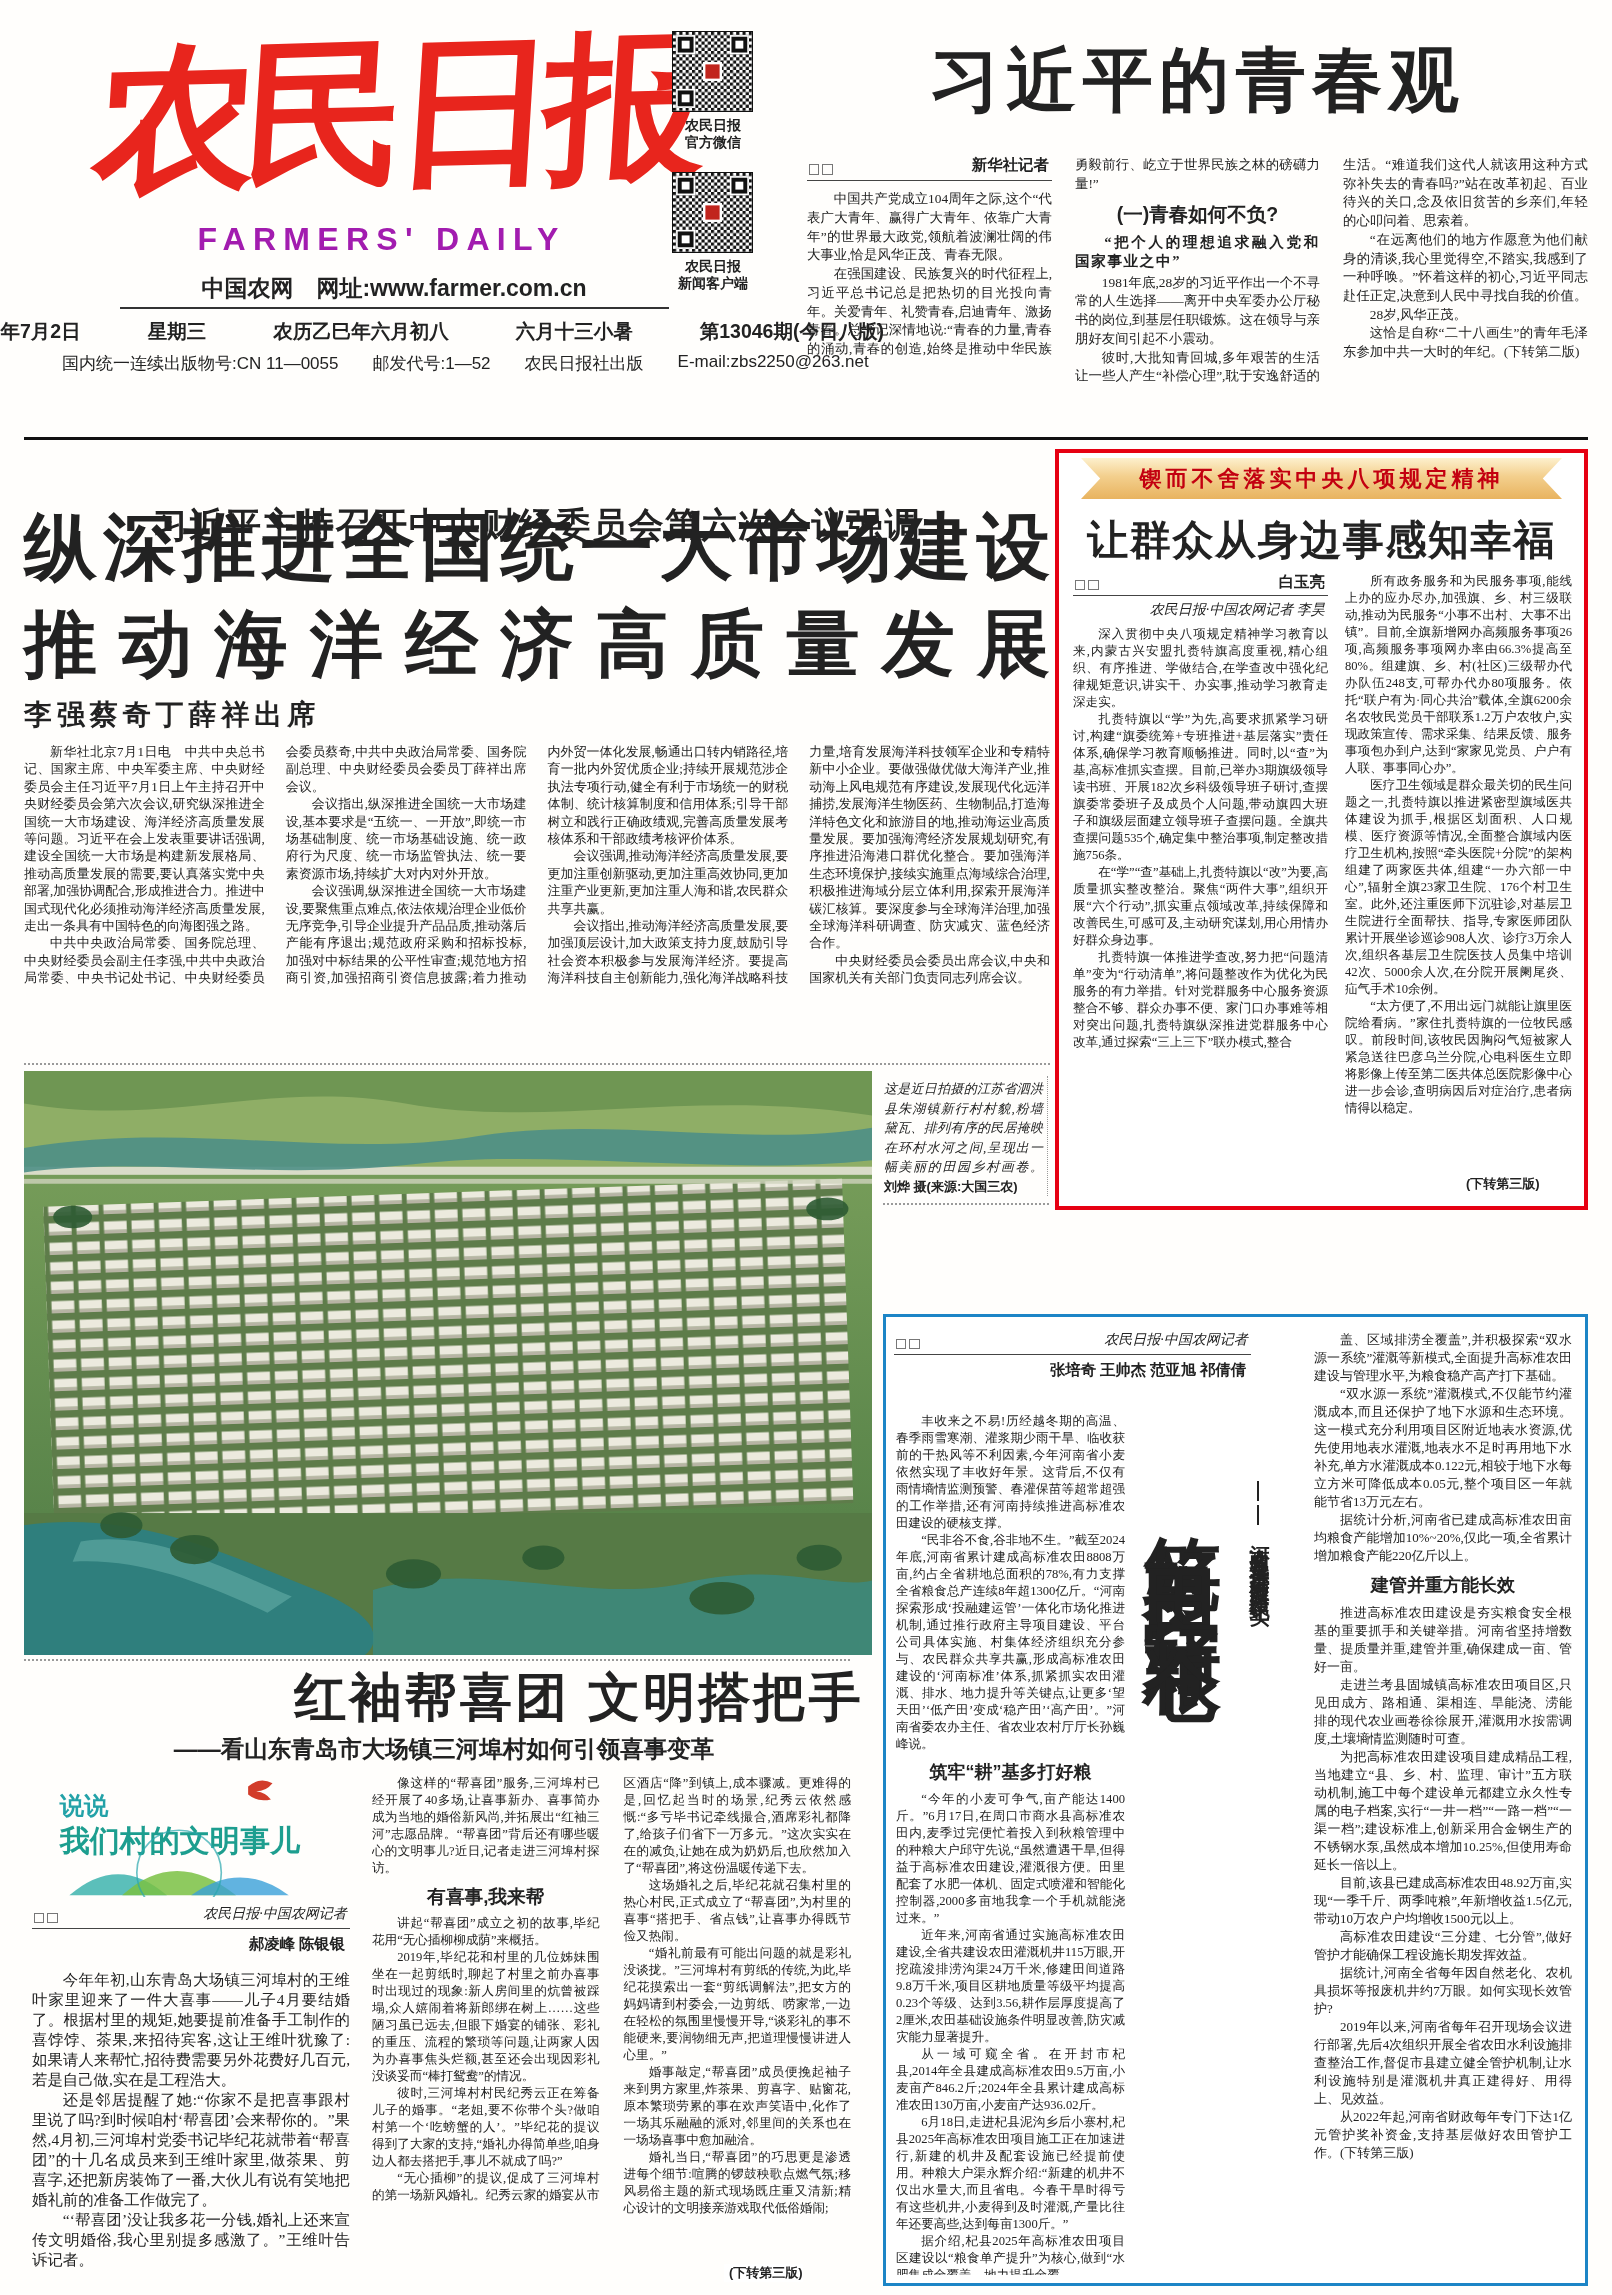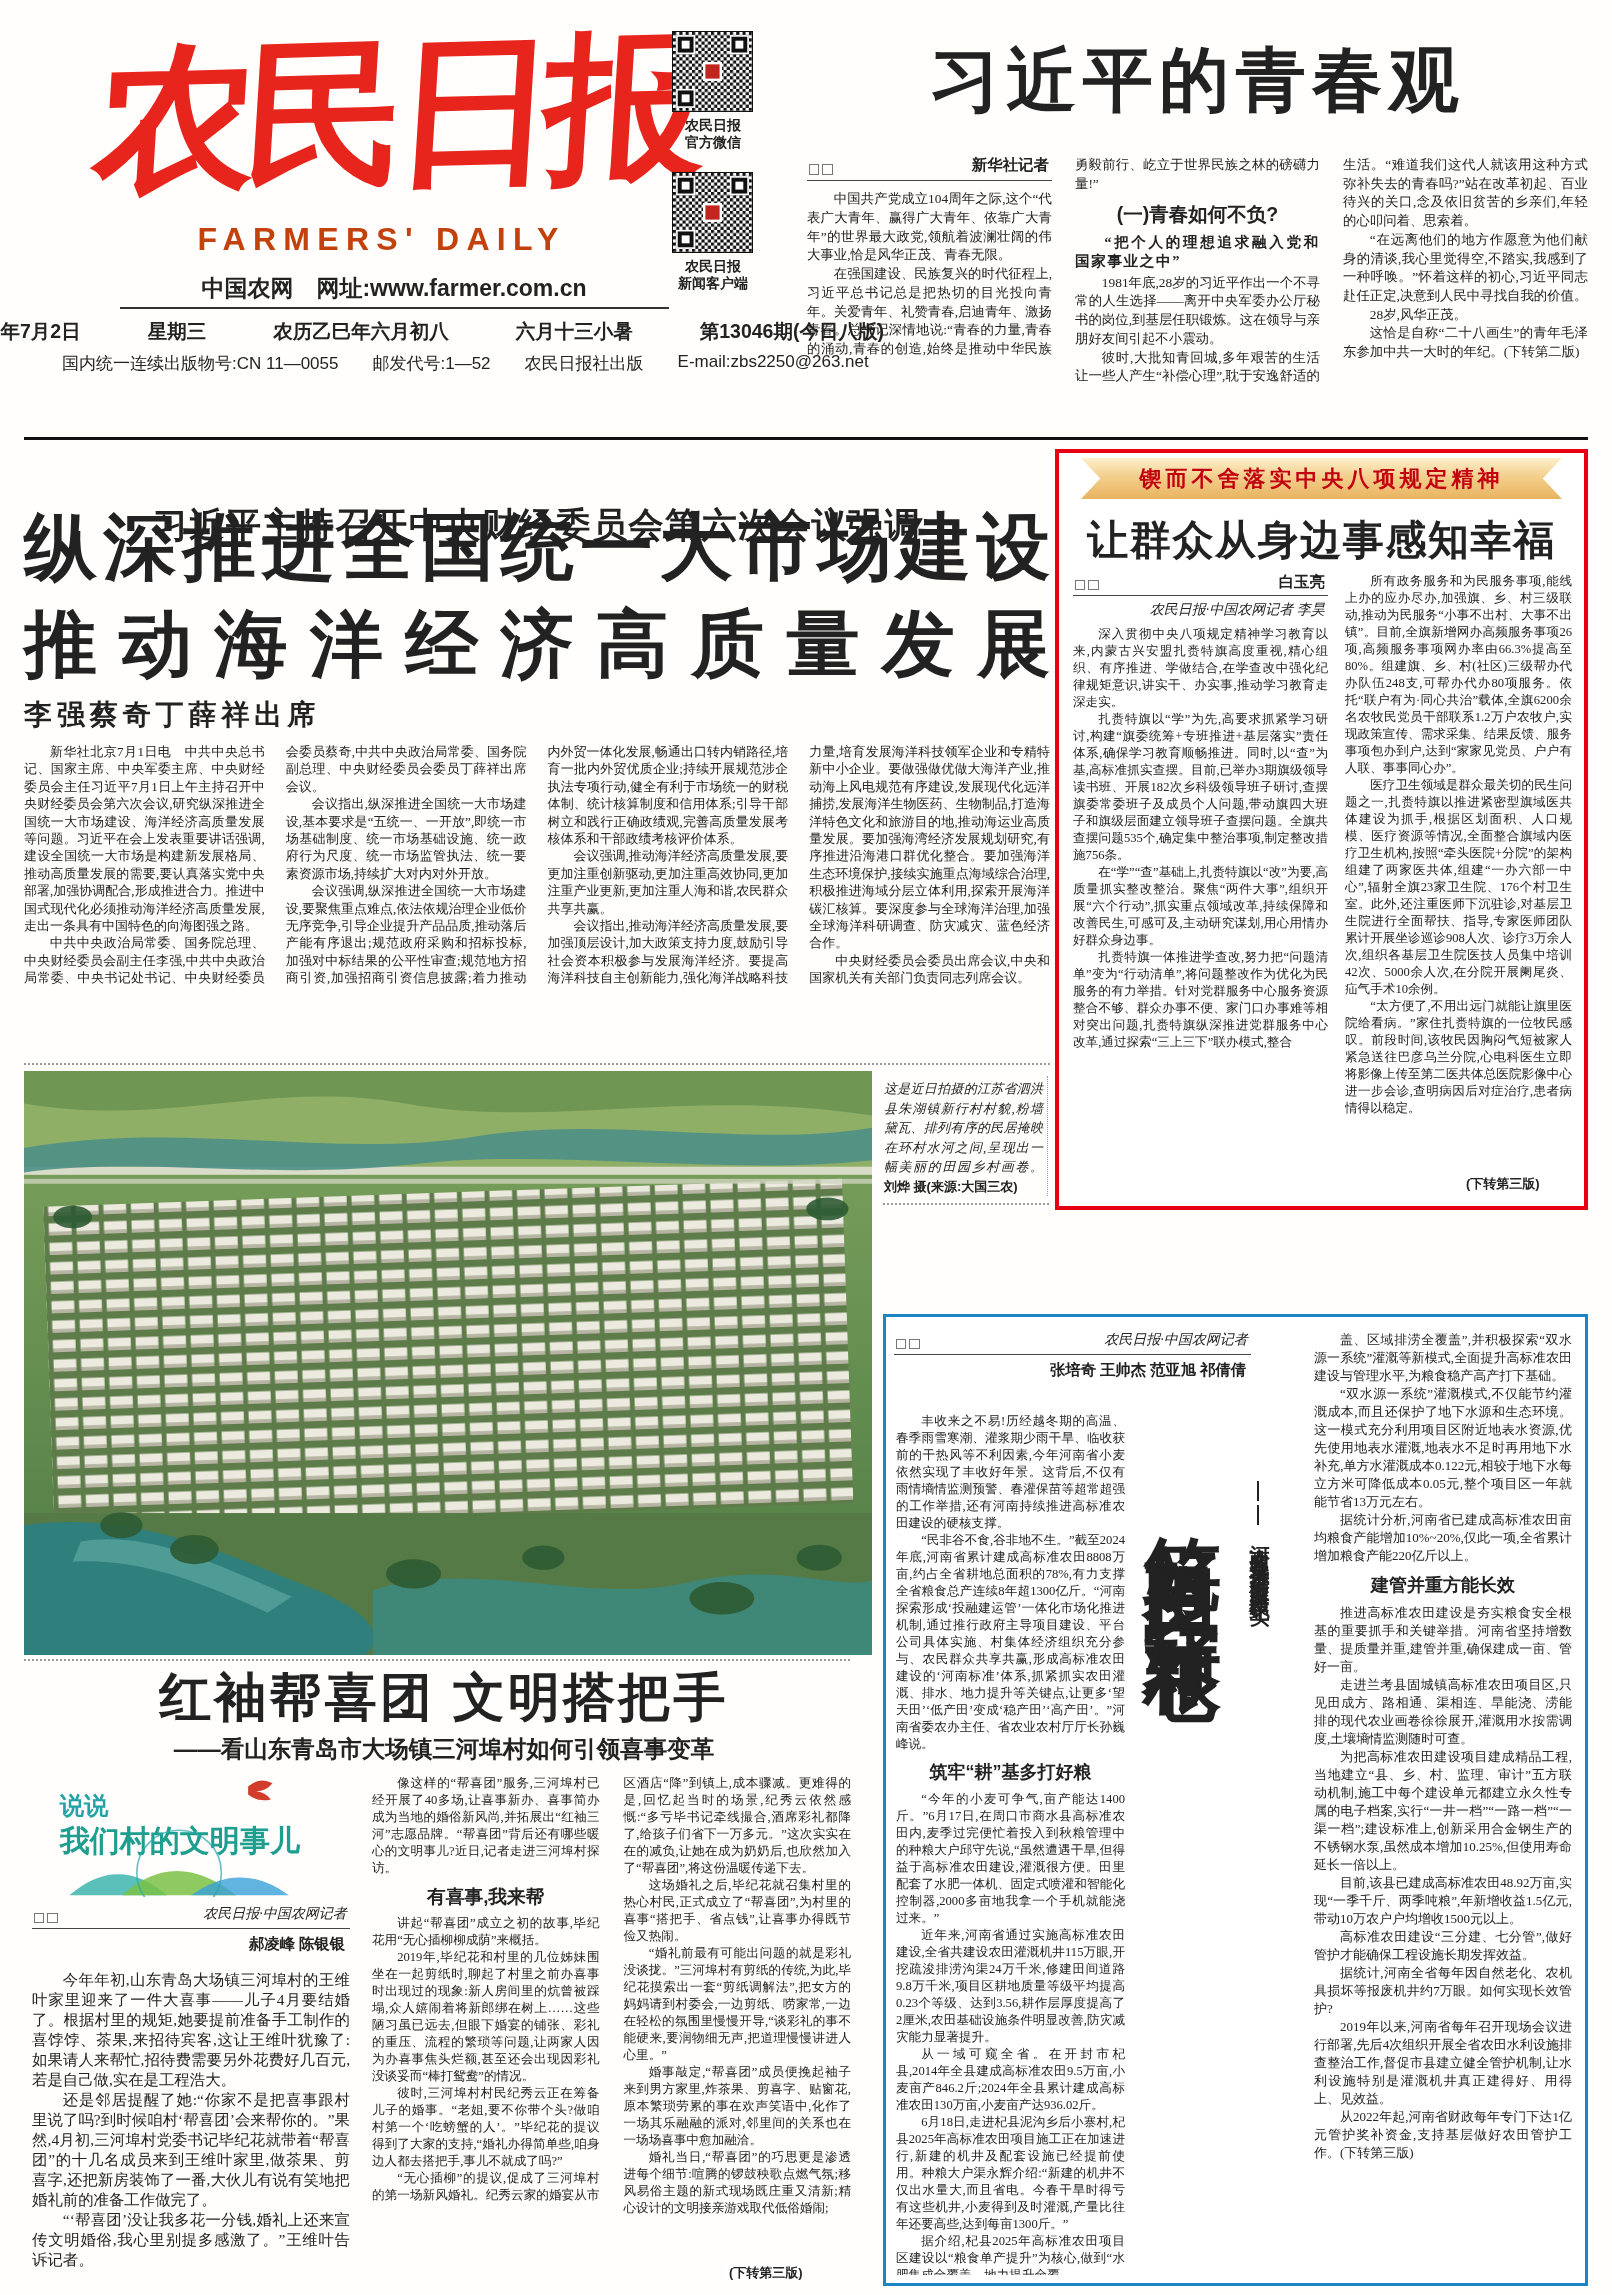--- a/index.html
+++ b/index.html
@@ -5,21 +5,21 @@
   * { margin:0; padding:0; box-sizing:border-box; }
   html,body { background:#e9e9e6; }
   .page { position:relative; width:1612px; height:2295px; background:#fffefc;
           font-family:"Liberation Serif", serif; color:#222; margin:0 auto; overflow:hidden; }
   .abs { position:absolute; }
 
   
   .logo { left:96px; top:14.6px; width:560px; font-size:161px; line-height:1.25;
           font-weight:bold; color:#e8251d; font-family:"Liberation Serif",serif;
           letter-spacing:-11.4px; transform:skewX(-5deg) rotate(-1.5deg); white-space:nowrap; }
-  .logo-en { left:195px; top:221px; width:373px; text-align:center; color:#c2410c;
+  .logo-en { left:195px; top:221px; width:373px; text-align:center; color:#a21caf;
              font-family:"Liberation Sans",sans-serif; font-weight:bold;
              font-size:32px; letter-spacing:7.3px; white-space:nowrap; }
   .site-line { left:114px; top:273px; width:560px; text-align:center; font-weight:bold;
                font-size:23px; font-family:"Liberation Sans",sans-serif; }
   .site-rule { left:120px; top:307px; width:549px; height:1.6px; background:#333; }
   .date-line { left:32px; top:318px; width:738px; display:flex; justify-content:center;
                gap:28px; font-weight:bold; font-size:19.5px; font-family:"Liberation Sans",sans-serif; white-space:nowrap;}
   .pub-line  { left:28px; top:352px; width:742px; display:flex; justify-content:space-between;
                font-size:17px; font-family:"Liberation Sans",sans-serif; white-space:nowrap;}
   .qr { left:672px; width:81px; height:81px; border:1.6px solid #111; background:#fff; }
@@ -79,21 +79,21 @@
   
   .photo { left:24px; top:1071px; width:848px; height:584px; background:#4d7a44; overflow:hidden; }
   .photo svg { display:block; width:100%; height:100%; }
   .caption { left:884px; top:1079px; width:159px; height:114px; font-size:13px; line-height:19.5px;
              font-style:italic; text-align:justify; }
   .caption .credit { font-style:normal; font-weight:bold; font-family:"Liberation Sans",sans-serif; }
   .dot-v { left:1047px; top:1076px; width:0; height:120px; border-left:1.6px dotted #999; }
   .dot-cap { left:883px; top:1203px; width:166px; }
 
   
-  .w-head { left:24px; top:1663px; width:840px; text-align:center; font-size:52px; font-weight:900;
+  .w-head { left:24px; top:1663px; width:840px; text-align:right; font-size:52px; font-weight:900;
             font-family:"Liberation Sans",sans-serif; letter-spacing:3.2px; }
   .w-sub { left:24px; top:1733px; width:840px; text-align:center; font-size:23.5px; font-weight:bold;
            font-family:"Liberation Sans",sans-serif; }
   .badge { left:45px; top:1775px; width:286px; height:122px; }
   .w-byline { left:32px; top:1905px; width:318px; }
   .w-colA { left:32px; top:1970px; width:318px; height:316px; font-size:15.4px; line-height:20px; overflow:hidden; }
   .w-colBC { left:372px; top:1775px; width:479px; height:511px; column-count:2; column-gap:24px;
              font-size:12.6px; line-height:17px; overflow:hidden; }
   .w-colBC .li-h { font-size:18.7px; }
 

